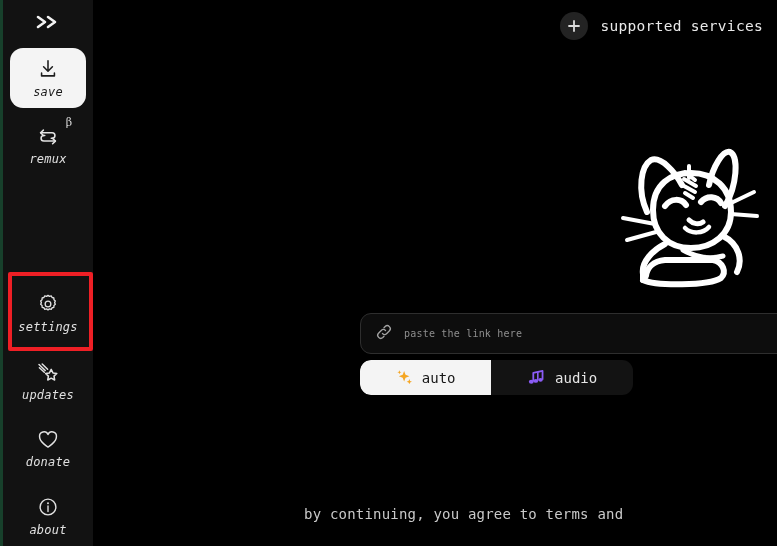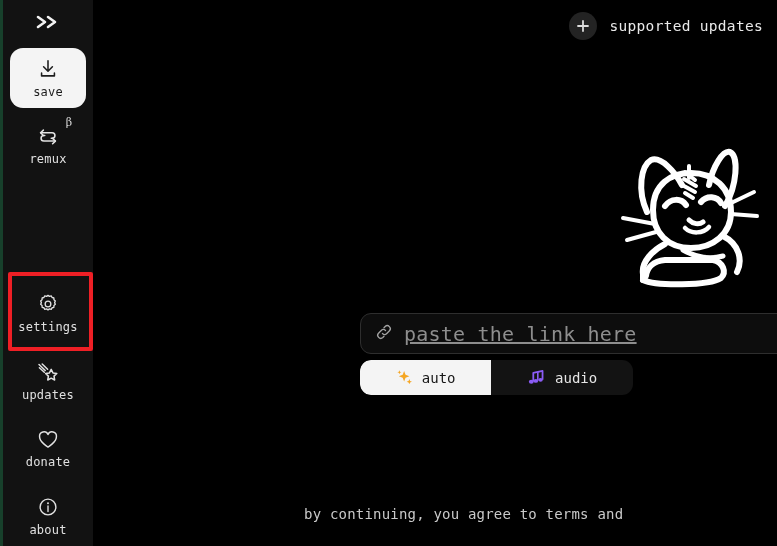--- a/index.html
+++ b/index.html
@@ -34,21 +34,21 @@
 
   .nav-item {
     width:76px; height:63px; margin-top:7px;
     display:flex; flex-direction:column; align-items:center; justify-content:center;
     gap:6px; border-radius:13px; cursor:pointer;
     background:transparent;
     color:#e0e0e0;
     position:relative;
   }
   .nav-item.primary { background:#f4f4f4; color:#1a1a1a; }
-  .nav-label { font-size:12px; letter-spacing:.2px; line-height:1; }
+  .nav-label { font-size:12px; letter-spacing:.2px; line-height:1;font-style:italic; }
   .nav-ico { display:flex; align-items:center; justify-content:center; height:22px; position:relative; }
   .beta-sup {
     position:absolute; right:-12px; top:-9px; font-size:11px; color:#d8d8d8;
     font-family:"DejaVu Serif", serif;
   }
 
   .nav-spacer { flex:0 0 auto; height:100px; }
 
   
   .sel-ring {
@@ -80,21 +80,21 @@
   .url-row { position:absolute; left:267px; top:313px; }
   .url-box {
     width:520px; height:41px;
     background:#0d0d0d;
     border:1px solid #2e2e2e;
     border-radius:11px;
     display:flex; align-items:center; gap:11px;
     padding:0 14px;
     cursor:text;
   }
-  .url-placeholder { font-size:20px; color:#8e8e8e; letter-spacing:.2px;text-decoration:underline; }
+  .url-placeholder { font-size:10px; color:#8e8e8e; letter-spacing:.2px; }
 
   .mode-group {
     position:absolute; left:267px; top:360px;
     display:flex; align-items:stretch;
     background:#131313; border-radius:11px; overflow:hidden;
     width:273px; height:35px;
   }
   .mode-btn {
     display:flex; align-items:center; justify-content:center; gap:9px;
     padding:0 14px; border:none; background:transparent; cursor:pointer;
@@ -199,21 +199,21 @@
   </nav>
 
   <div class="sel-ring"></div>
 
   <div class="supported">
     <span class="plus-circle">
       <svg width="16" height="16" viewBox="0 0 16 16">
         <path d="M8 3 v10 M3 8 h10" fill="none" stroke="#dcdcdc" stroke-width="1.8" stroke-linecap="round"></path>
       </svg>
     </span>
-    <span class="supported-label">supported updates</span>
+    <span class="supported-label">supported services</span>
   </div>
 
   <div class="center">
 
     <div class="mascot">
       <svg width="150" height="150" viewBox="0 0 150 150">
         <g fill="none" stroke="#ffffff" stroke-linecap="round" stroke-linejoin="round">
 
           <path d="M34 72 C24 50 28 26 38 20 C48 16 62 32 69 45" stroke-width="6"></path>
 

